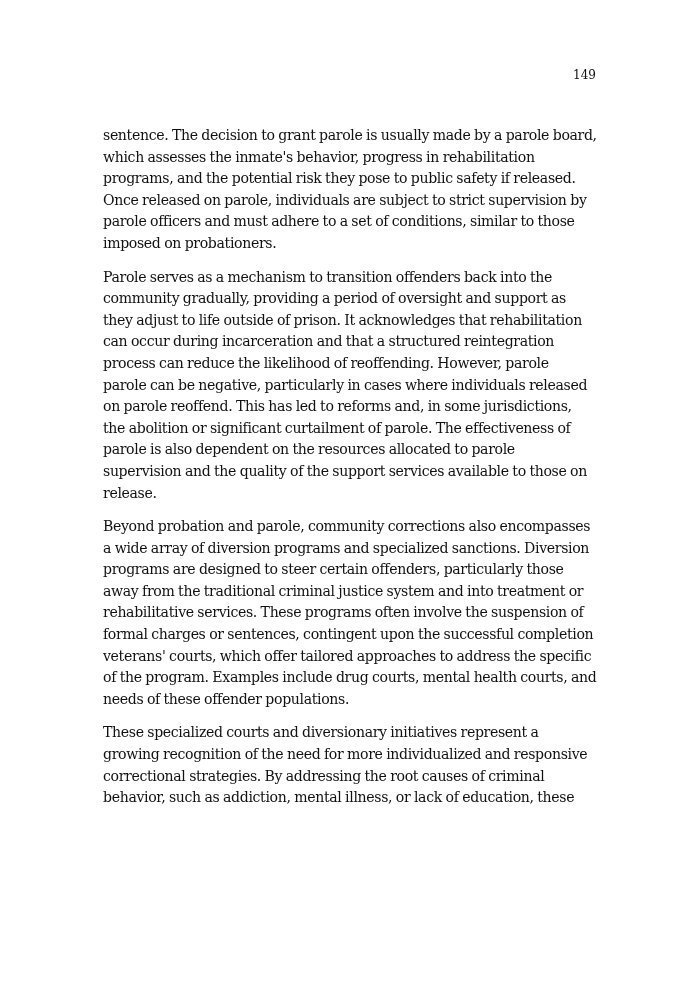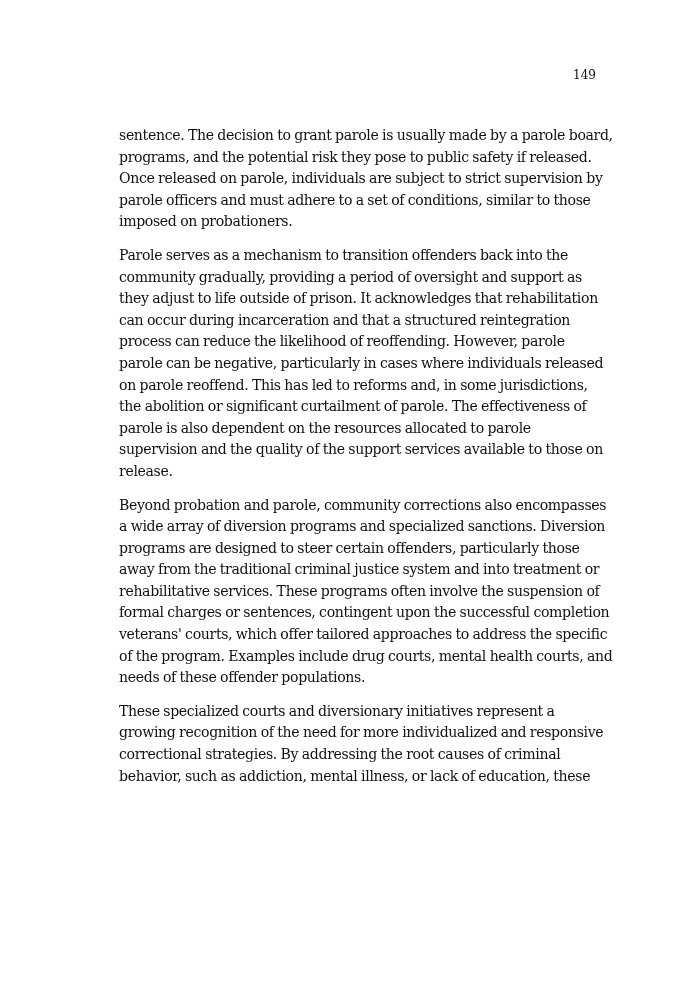--- a/index.html
+++ b/index.html
@@ -22,39 +22,40 @@
     font-size: 12px;
     line-height: 16px;
   }
   .body-text {
     position: absolute;
     top: 125px;
     left: 103px;
     width: 500px;
   }
   .para {
-    margin: 0 0 12px 16px;
+    margin: 0 0 12px 0;
     font-size: 14.1px;
     line-height: 21.6px;
     letter-spacing: -0.35px;
     word-spacing: -0.5px;
   }
   .line {
     display: block;
     white-space: nowrap;
   }
 </style>
 </head>
 <body>
 
 <div class="page-number">149</div>
 
 <div class="body-text">
   <p class="para">
     <span class="line">sentence. The decision to grant parole is usually made by a parole board,</span>
+    <span class="line">which assesses the inmate's behavior, progress in rehabilitation</span>
     <span class="line">programs, and the potential risk they pose to public safety if released.</span>
     <span class="line">Once released on parole, individuals are subject to strict supervision by</span>
     <span class="line">parole officers and must adhere to a set of conditions, similar to those</span>
     <span class="line">imposed on probationers.</span>
   </p>
   <p class="para">
     <span class="line">Parole serves as a mechanism to transition offenders back into the</span>
     <span class="line">community gradually, providing a period of oversight and support as</span>
     <span class="line">they adjust to life outside of prison. It acknowledges that rehabilitation</span>
     <span class="line">can occur during incarceration and that a structured reintegration</span>

